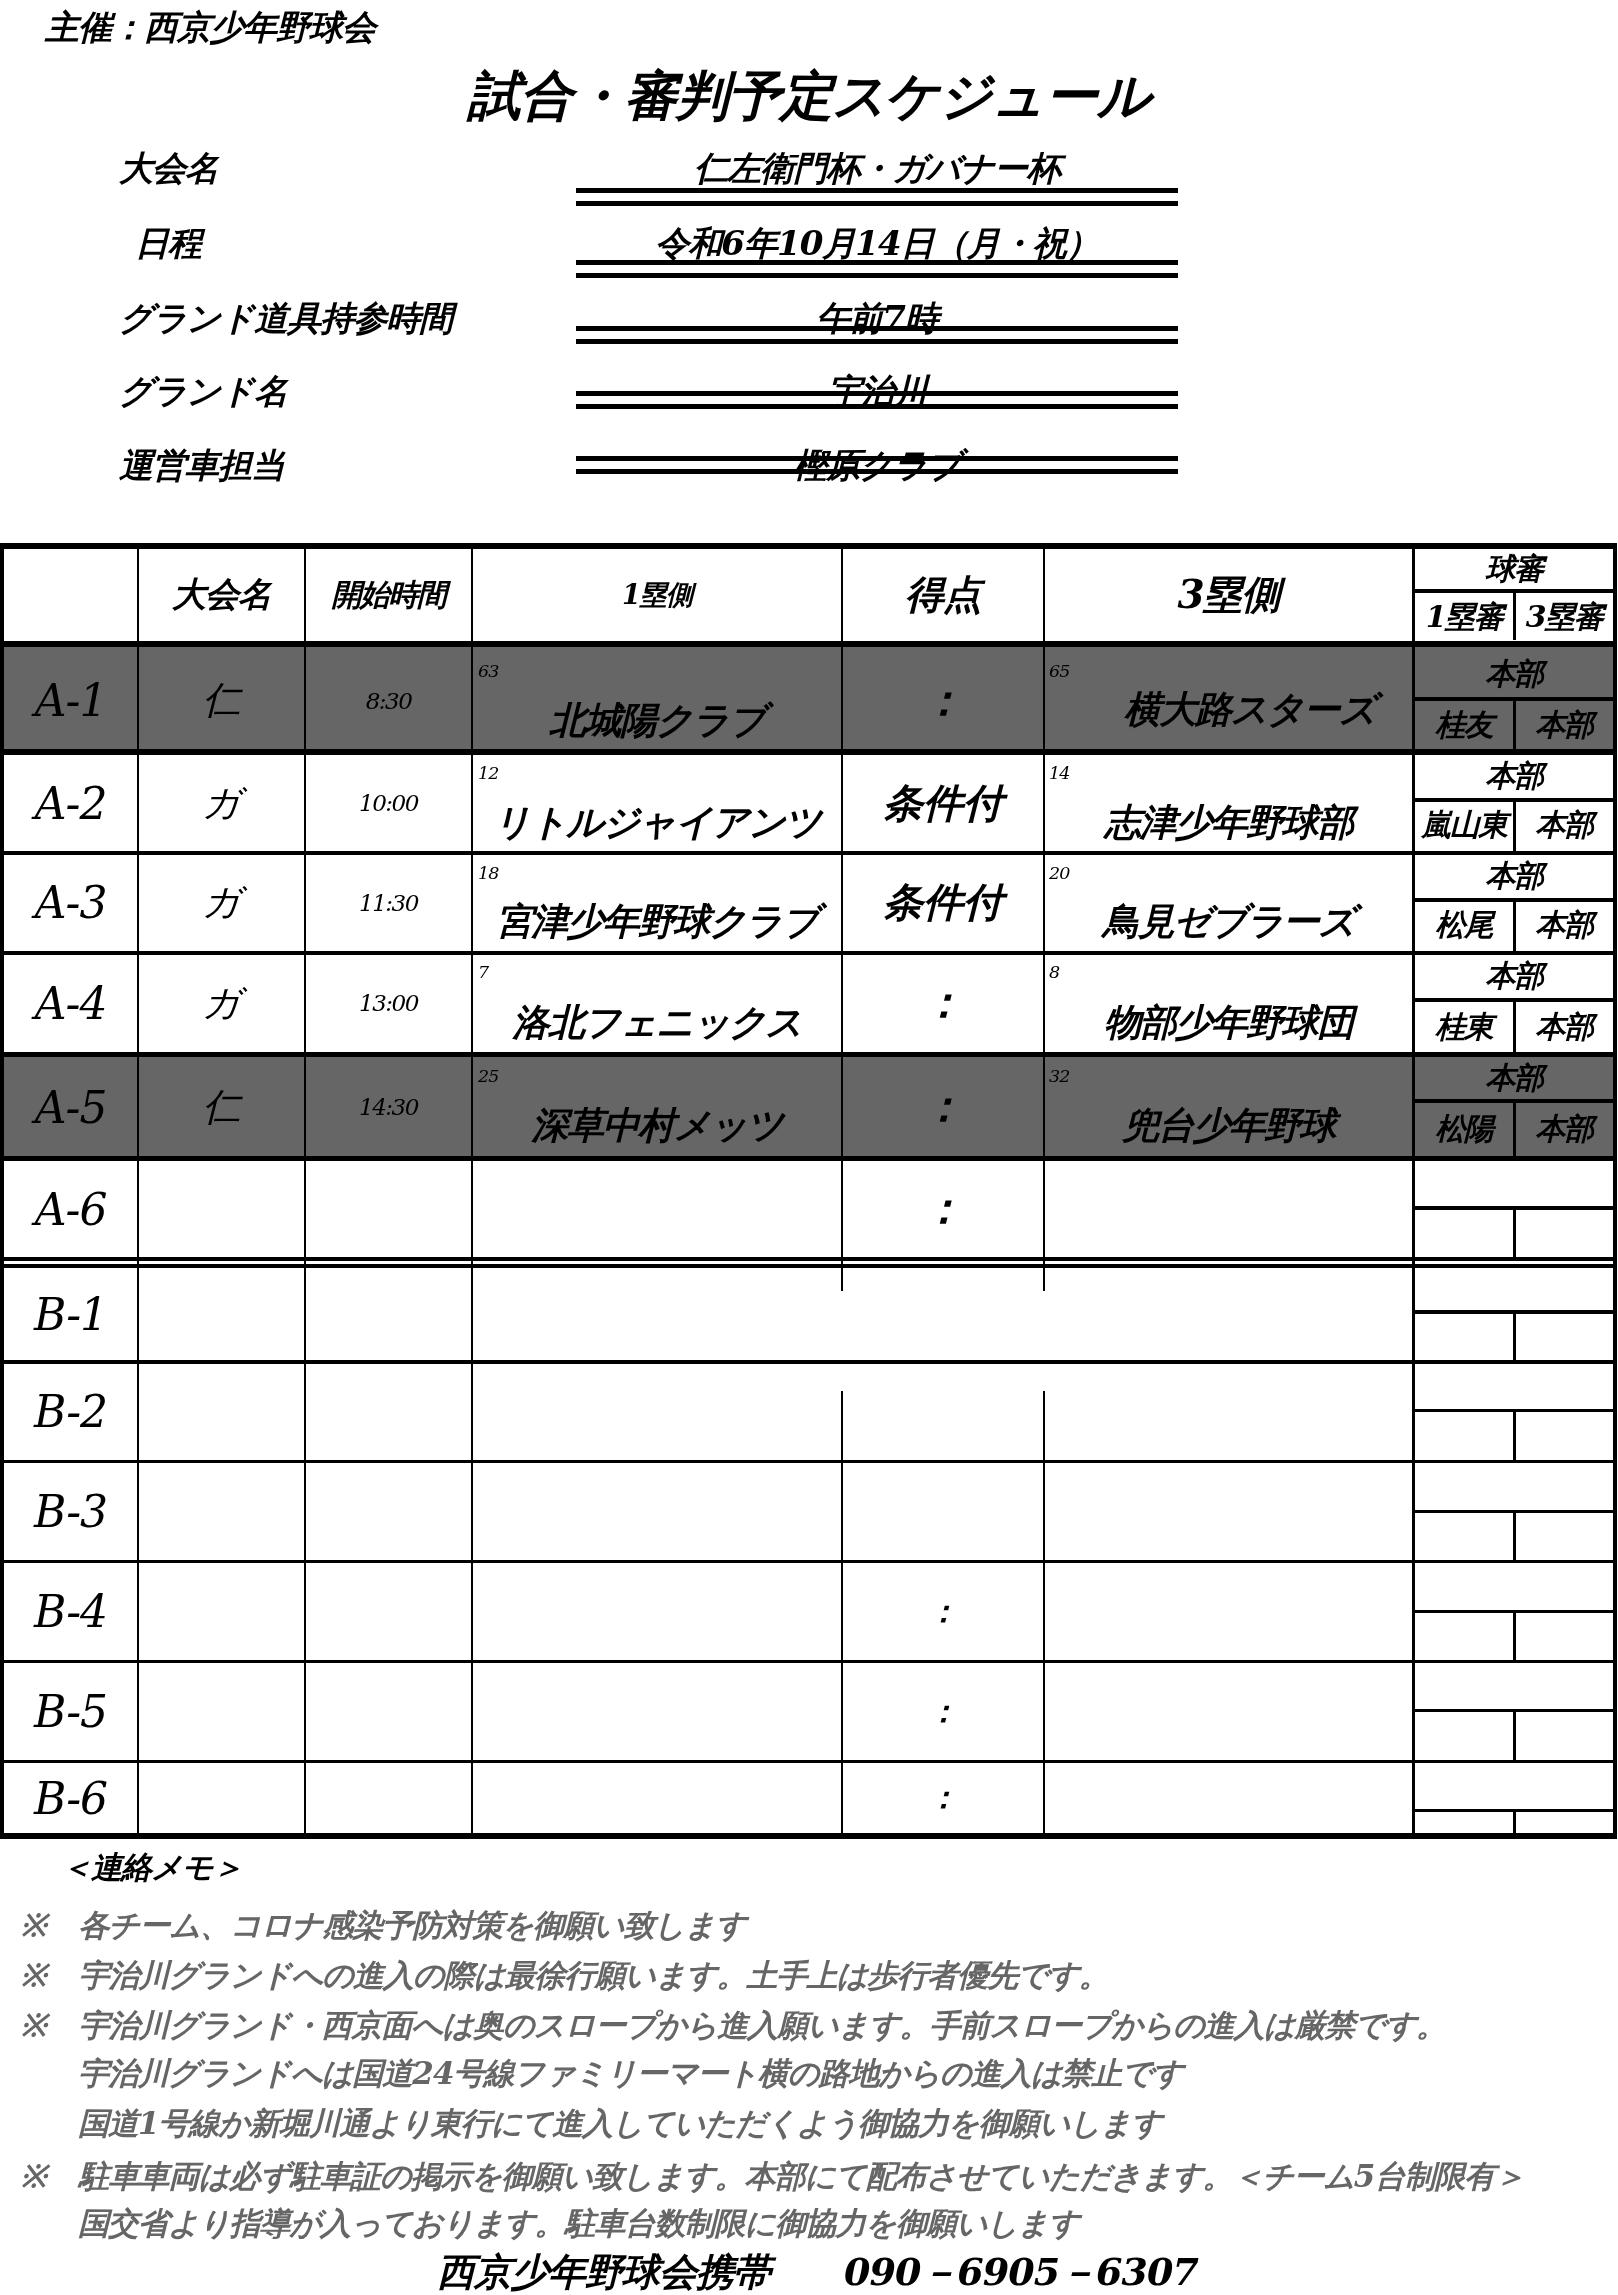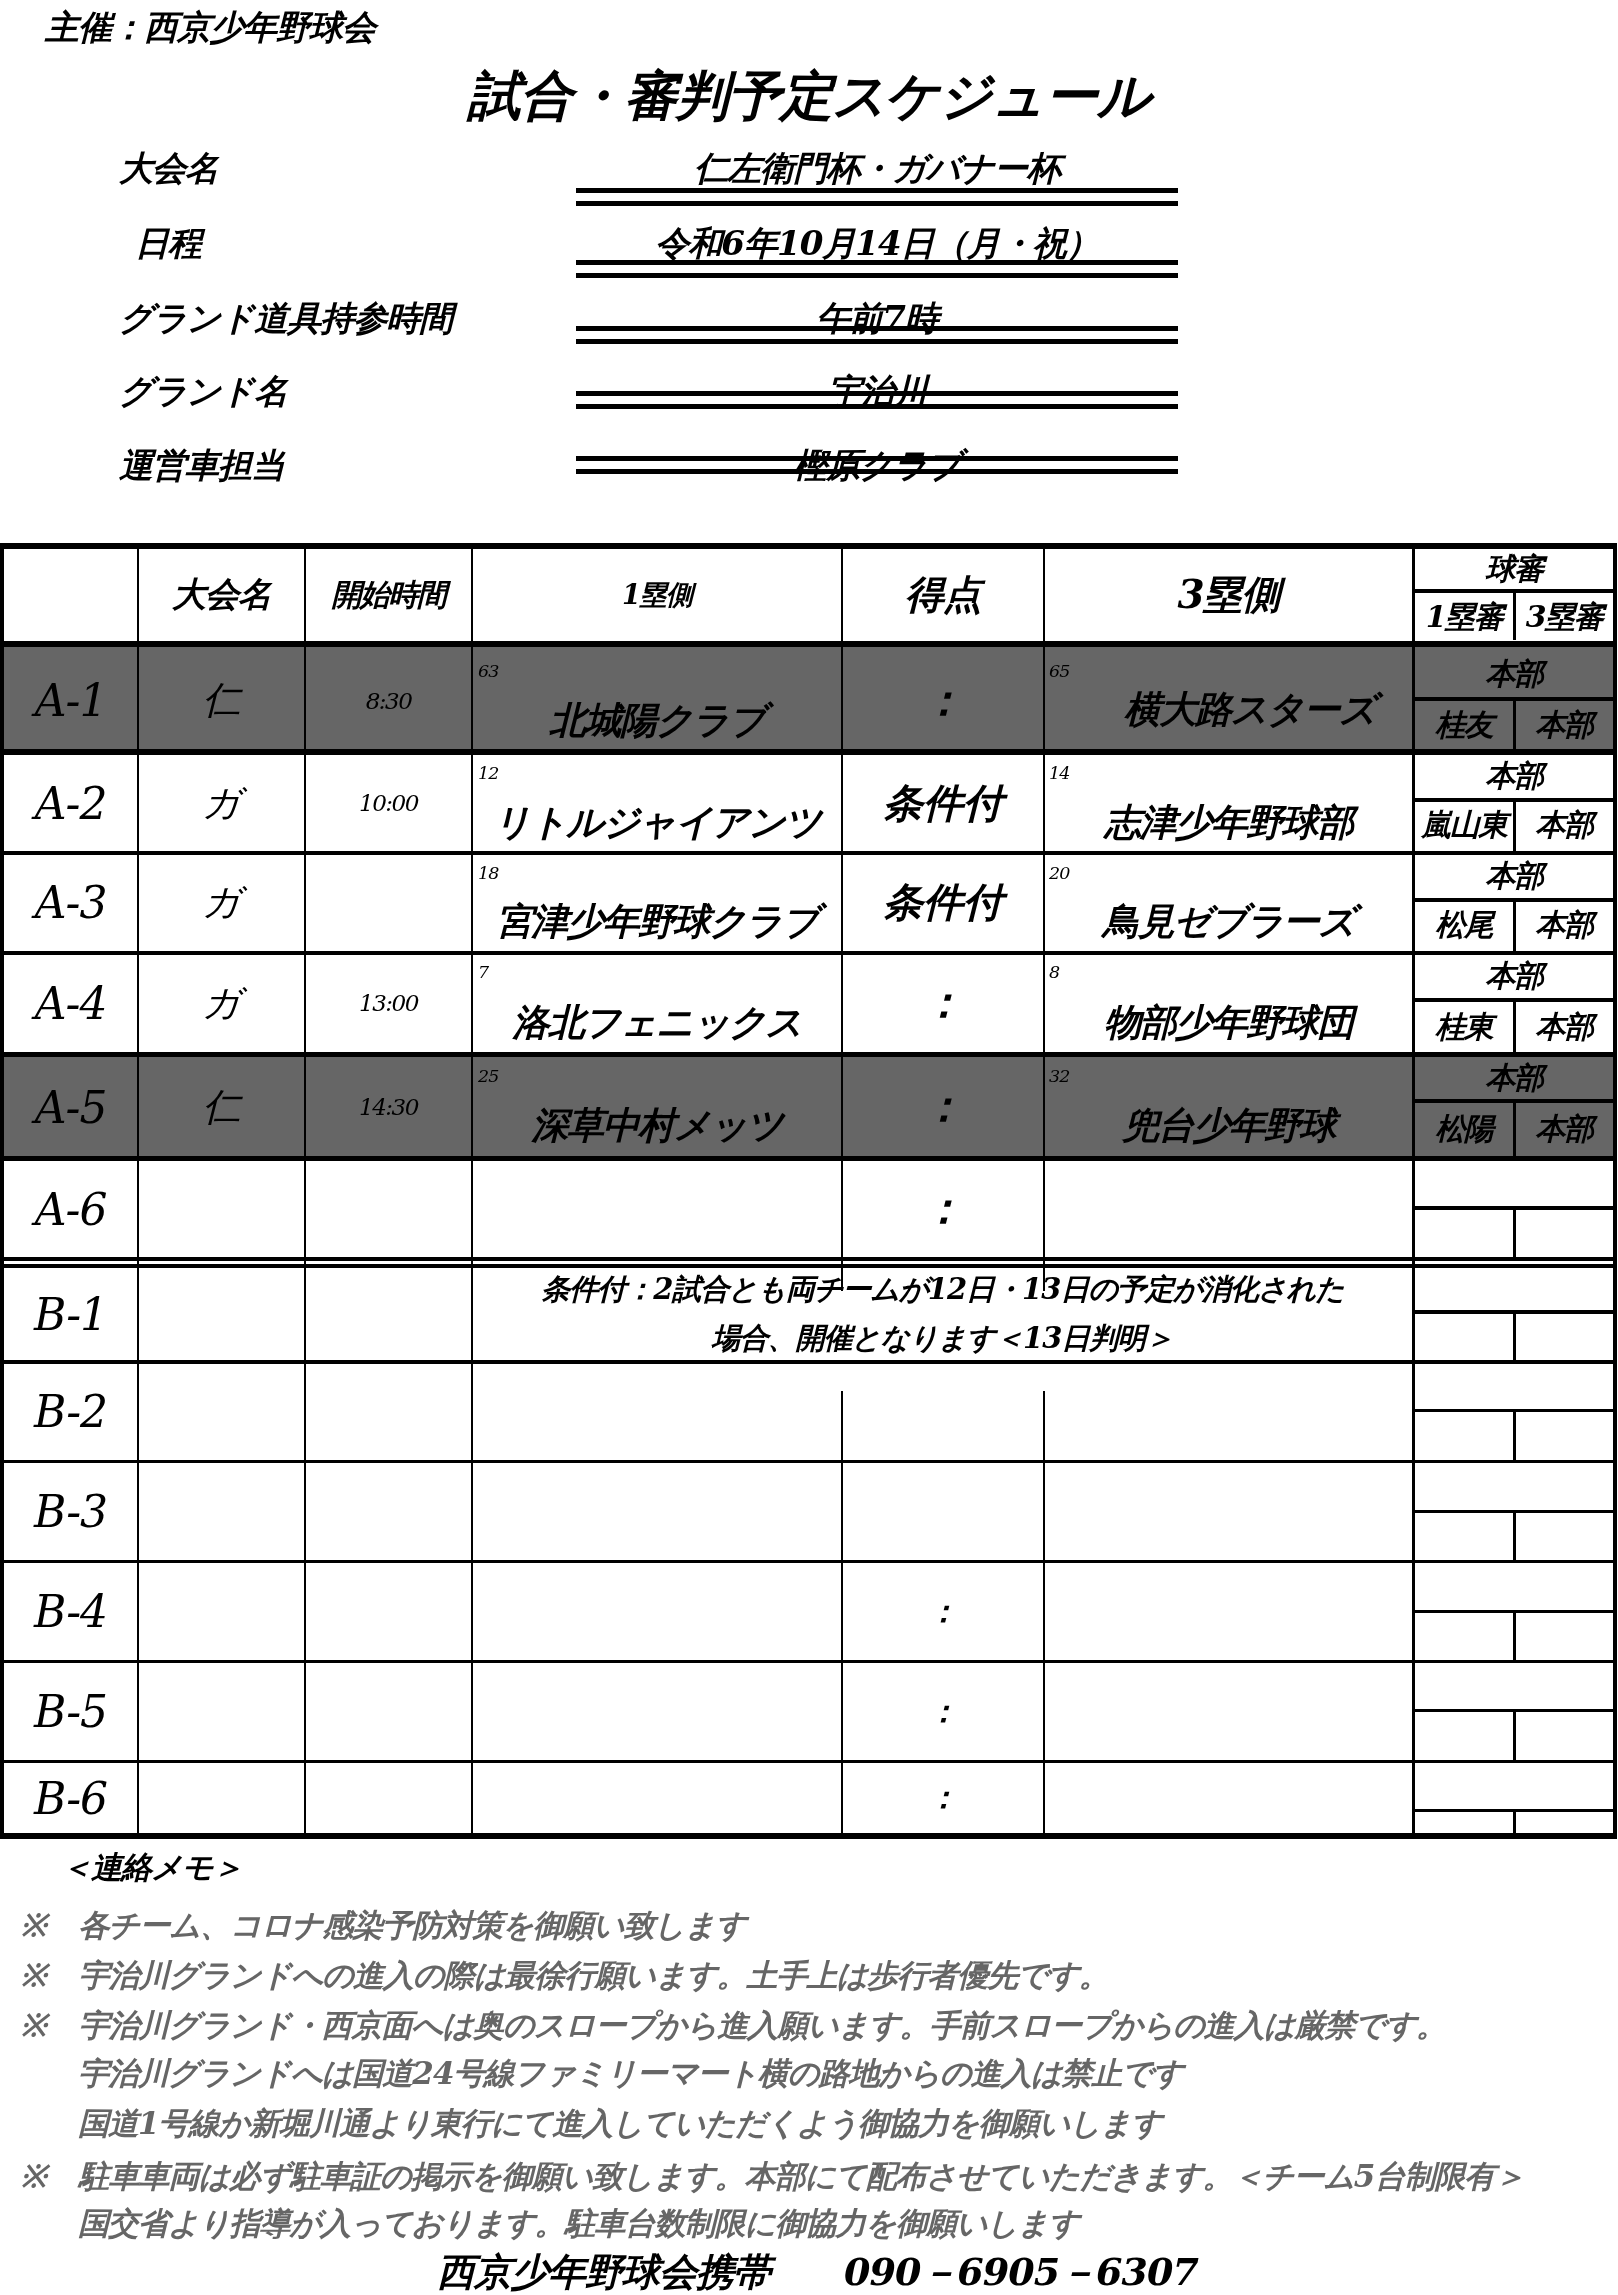--- a/index.html
+++ b/index.html
@@ -158,20 +158,21 @@
   <div class="team" style="left:473px;top:255px;width:368px">リトルジャイアンツ</div>
   <div class="cell score" style="left:843px;top:212px;width:200px;height:96px;font-size:40px">条件付</div>
   <div class="seed" style="left:1049px;top:220px">14</div>
   <div class="team" style="left:1045px;top:255px;width:367px">志津少年野球部</div>
   <div class="cell ump" style="left:1415px;top:212px;width:198px;height:43px">本部</div>
   <div class="cell ump" style="left:1415px;top:258px;width:98px;height:49px">嵐山東</div>
   <div class="cell ump" style="left:1515px;top:258px;width:98px;height:49px">本部</div>
 
   <div class="cell row-id" style="left:4.1px;top:311px;width:133px;height:97px">A-3</div>
   <div class="cell cell-txt" style="left:139px;top:311px;width:165px;height:97px">ガ</div>
+  <div class="cell time" style="left:306px;top:311px;width:165px;height:97px">11:30</div>
   <div class="seed" style="left:478px;top:320px">18</div>
   <div class="team" style="left:473px;top:354px;width:368px">宮津少年野球クラブ</div>
   <div class="cell score" style="left:843px;top:311px;width:200px;height:97px;font-size:40px">条件付</div>
   <div class="seed" style="left:1049px;top:320px">20</div>
   <div class="team" style="left:1045px;top:354px;width:367px">鳥見ゼブラーズ</div>
   <div class="cell ump" style="left:1415px;top:311px;width:198px;height:44px">本部</div>
   <div class="cell ump" style="left:1415px;top:358px;width:98px;height:49px">松尾</div>
   <div class="cell ump" style="left:1515px;top:358px;width:98px;height:49px">本部</div>
 
   <div class="cell row-id" style="left:4.1px;top:411px;width:133px;height:98px">A-4</div>
@@ -195,22 +196,20 @@
   <div class="seed" style="left:1049px;top:523px">32</div>
   <div class="team" style="left:1045px;top:558px;width:367px">兜台少年野球</div>
   <div class="cell ump" style="left:1415px;top:514px;width:198px;height:43px">本部</div>
   <div class="cell ump" style="left:1415px;top:560px;width:98px;height:53px">松陽</div>
   <div class="cell ump" style="left:1515px;top:560px;width:98px;height:53px">本部</div>
 
   <div class="cell row-id" style="left:4.1px;top:618px;width:133px;height:96px">A-6</div>
   <div class="cell score" style="left:843px;top:618px;width:200px;height:96px">：</div>
 
   <div class="cell row-id" style="left:4.1px;top:725px;width:133px;height:92px">B-1</div>
-  <div class="cell note" style="left:473px;top:725px;width:939px;height:92px;white-space:pre-line">条件付：2試合とも両チームが12日・13日の予定が消化された
-場合、開催となります＜13日判明＞</div>
 
   <div class="cell row-id" style="left:4.1px;top:820px;width:133px;height:97px">B-2</div>
   <div class="cell row-id" style="left:4.1px;top:920px;width:133px;height:97px">B-3</div>
   <div class="cell row-id" style="left:4.1px;top:1020px;width:133px;height:97px">B-4</div>
   <div class="cell score" style="left:843px;top:1020px;width:200px;height:97px;font-size:31px">：</div>
   <div class="cell row-id" style="left:4.1px;top:1120px;width:133px;height:97px">B-5</div>
   <div class="cell score" style="left:843px;top:1120px;width:200px;height:97px;font-size:31px">：</div>
   <div class="cell row-id" style="left:4.1px;top:1220px;width:133px;height:70px">B-6</div>
   <div class="cell score" style="left:843px;top:1220px;width:200px;height:70px;font-size:31px">：</div>
 </div>

